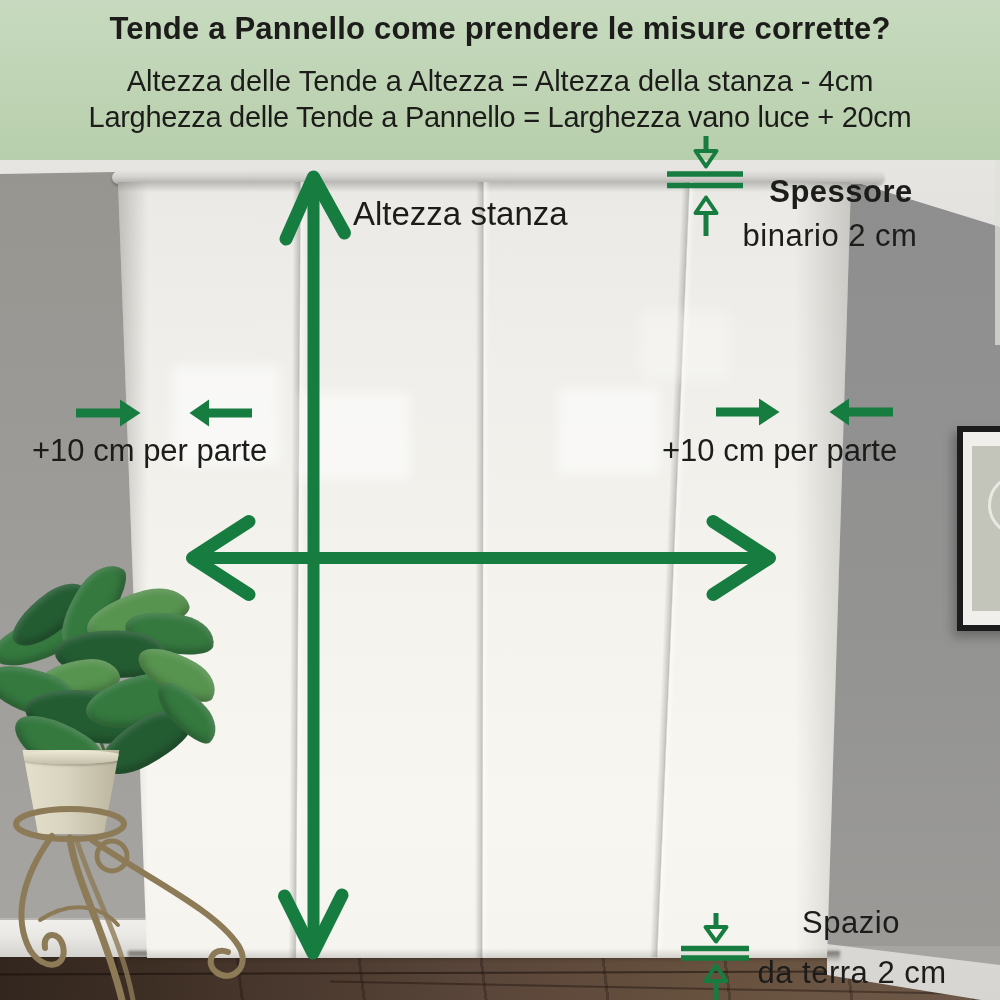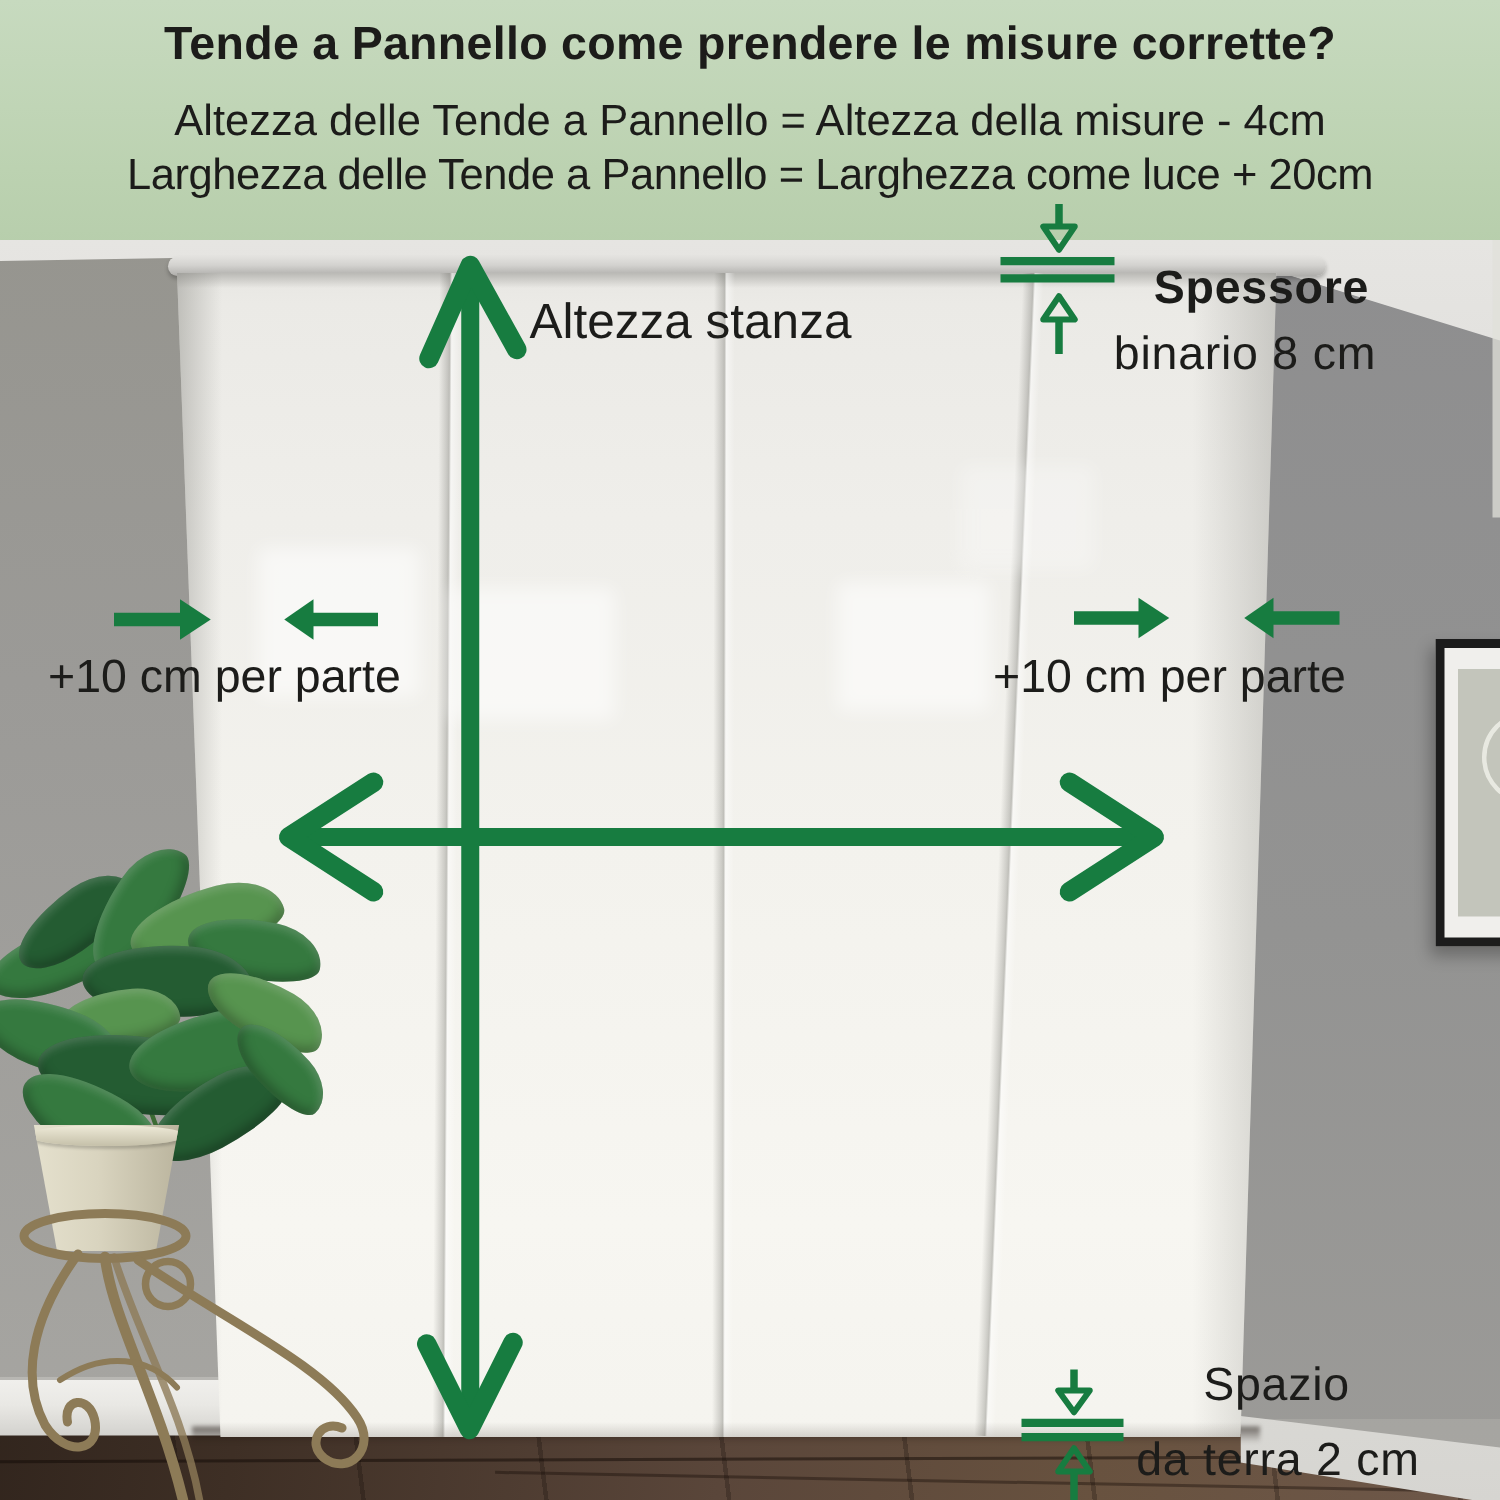--- a/index.html
+++ b/index.html
@@ -132,22 +132,22 @@
   .lbl-spazio1{top:905px;left:851px;transform:translateX(-50%);font-size:31px;font-weight:400;letter-spacing:.5px;}
   .lbl-spazio2{top:955px;left:852px;transform:translateX(-50%);font-size:31px;font-weight:400;letter-spacing:.5px;}
 </style>
 </head>
 <body>
 
 <div class="page">
 
   <div class="header">
     <div class="title">Tende a Pannello come prendere le misure corrette?</div>
-    <div class="formula1">Altezza delle Tende a Pannello = Altezza della misure - 4cm</div>
-    <div class="formula2">Larghezza delle Tende a Pannello = Larghezza come luce + 20cm</div>
+    <div class="formula1">Altezza delle Tende a Altezza = Altezza della stanza - 4cm</div>
+    <div class="formula2">Larghezza delle Tende a Pannello = Larghezza vano luce + 20cm</div>
   </div>
 
   <div class="layer wall-left"></div>
   <div class="layer ceiling"></div>
   <div class="layer wall-right"></div>
   <div class="edge-light"></div>
   <div class="layer floor"></div>
   <div class="layer floor-grout"></div>
   <div class="grout-h1"></div>
   <div class="grout-h2"></div>
@@ -241,17 +241,17 @@
     <path d="M681 948.5 H749" class="st w6"></path>
     <path d="M681 958 H749" class="st w6"></path>
     <path d="M716 965.5 L726.5 981 H705.5 Z" class="ol"></path>
     <path d="M716 982 V1000" class="st w5"></path>
   </svg>
 
   <div class="lbl lbl-altezza">Altezza stanza</div>
   <div class="lbl lbl-plus-left">+10 cm per parte</div>
   <div class="lbl lbl-plus-right">+10 cm per parte</div>
   <div class="lbl lbl-spessore1">Spessore</div>
-  <div class="lbl lbl-spessore2">binario 8 cm</div>
+  <div class="lbl lbl-spessore2">binario 2 cm</div>
   <div class="lbl lbl-spazio1">Spazio</div>
   <div class="lbl lbl-spazio2">da terra 2 cm</div>
 
 </div>
 
 </body></html>

